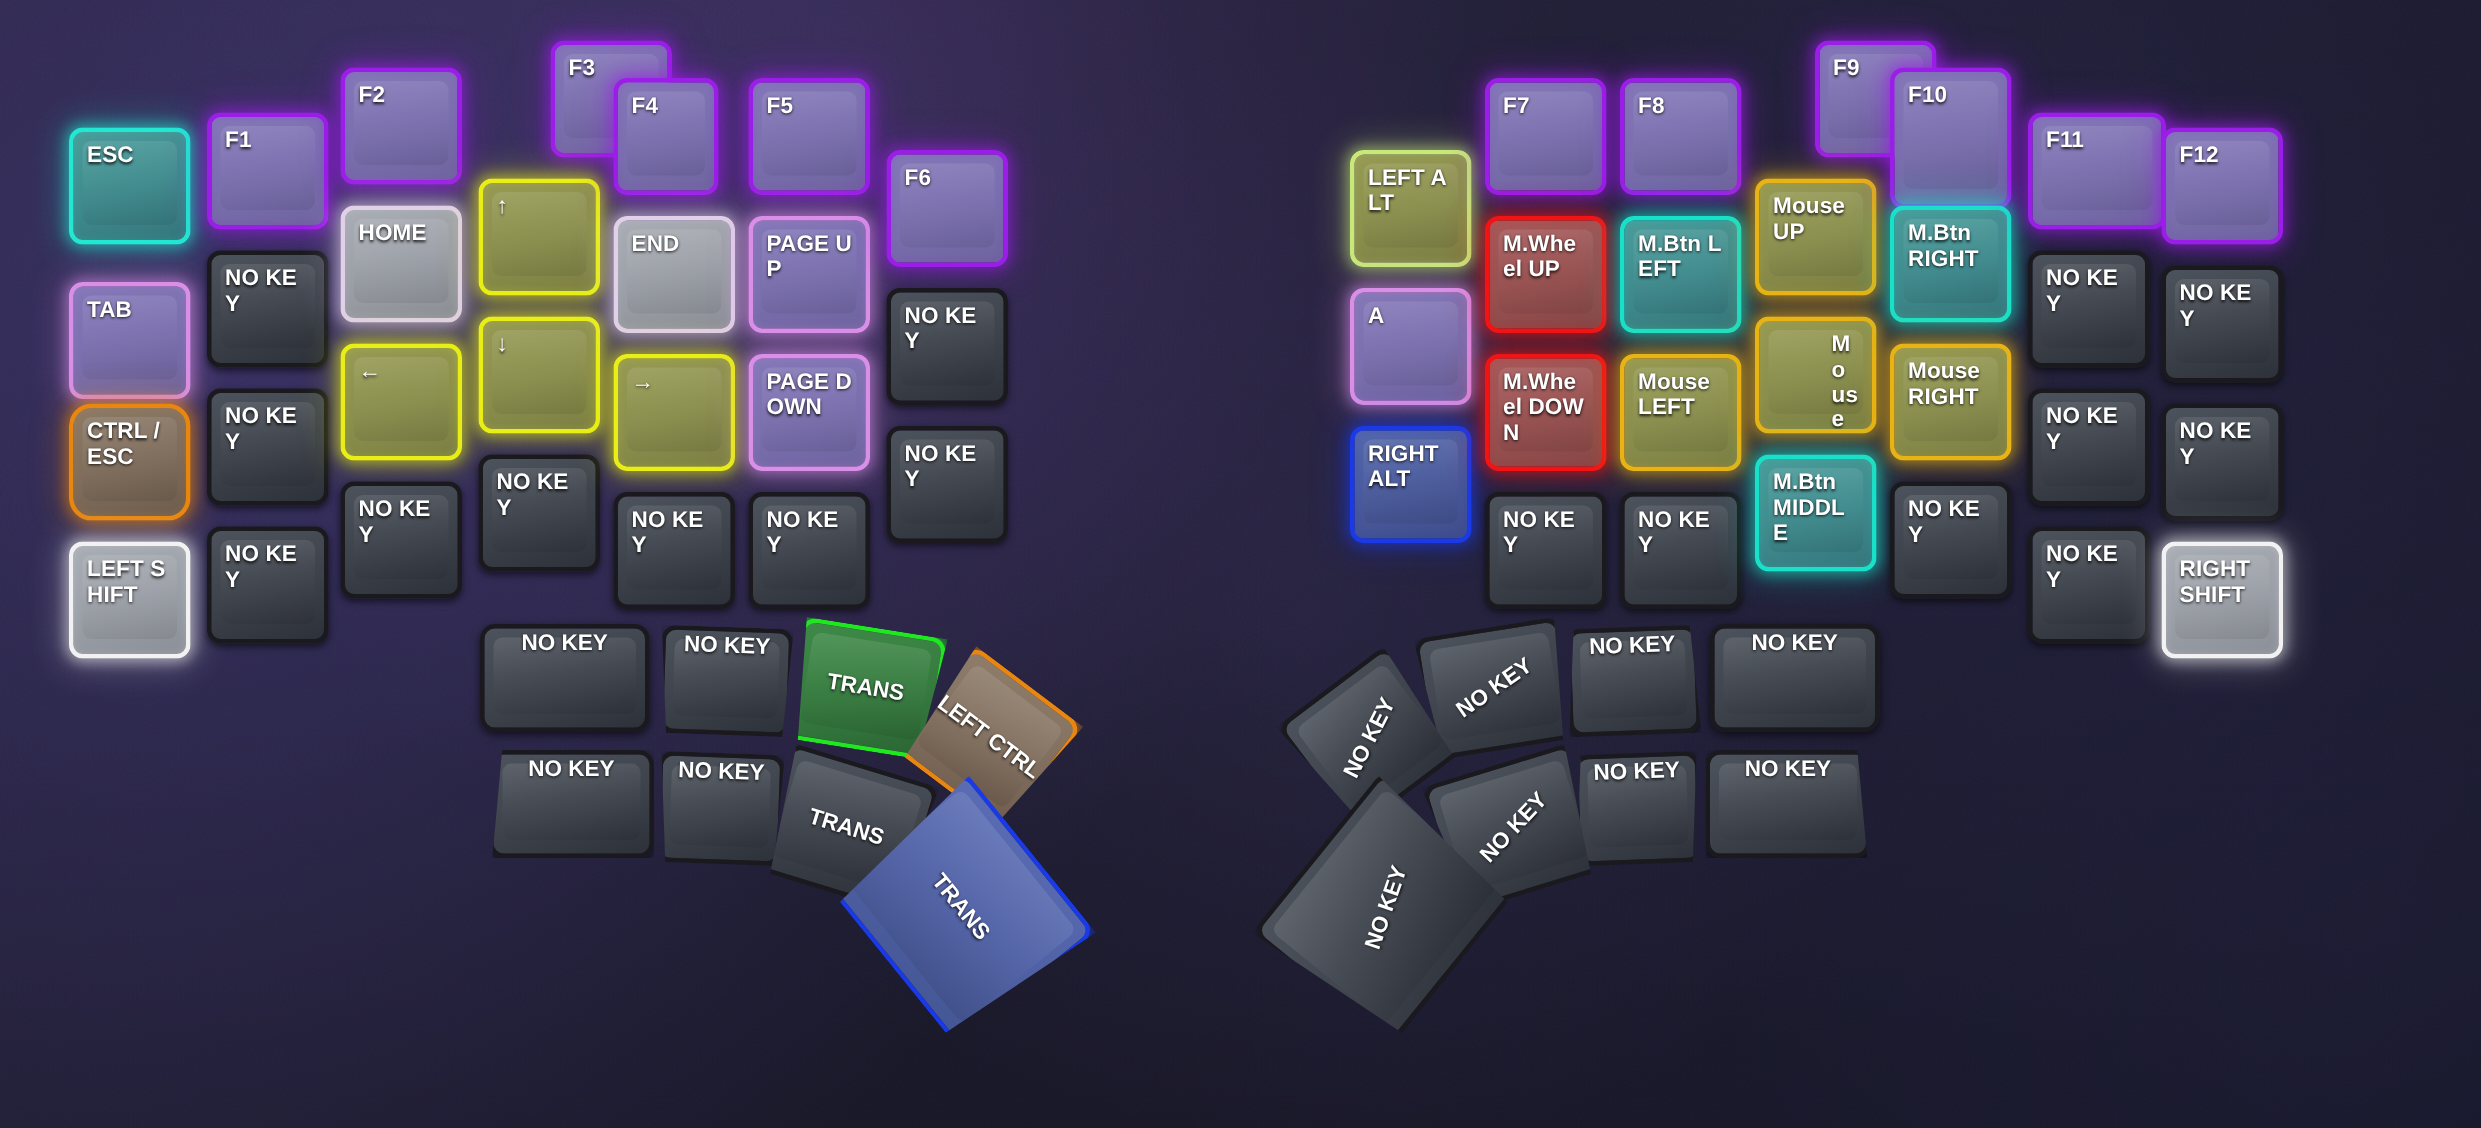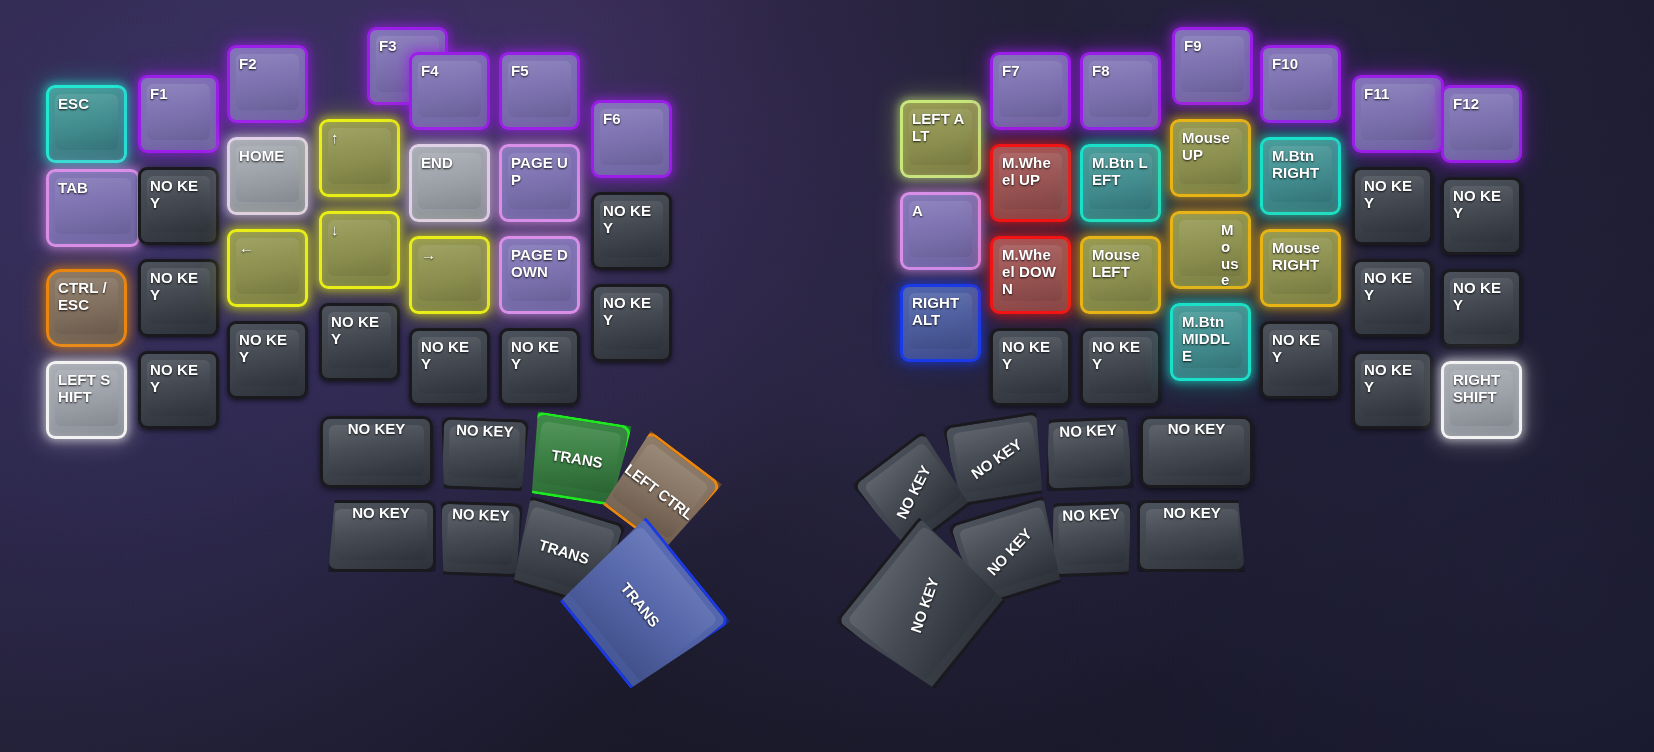--- a/index.html
+++ b/index.html
@@ -76,21 +76,21 @@
 </style>
 </head>
 <body>
 
 <div id="stage">
   <div id="noise"></div>
   <div id="keys-layer">
       <div class="key" style="left: 46px; top: 85px; width: 81px; height: 78px; border-color: rgb(34, 232, 210); background: linear-gradient(162deg, rgb(74, 156, 154) 0%, rgb(62, 138, 141) 55%, rgb(53, 118, 124) 100%); box-shadow: rgba(34, 232, 210, 0.55) 0px 0px 9px 2px, rgba(34, 232, 210, 0.24) 0px 0px 22px 6px, rgba(34, 232, 210, 0.18) 0px 0px 6px inset;">
         <span class="lbl">ESC</span>
       </div>
-      <div class="key" style="left: 46px; top: 169px; width: 94px; height: 78px; border-color: rgb(217, 143, 232); background: linear-gradient(162deg, rgb(132, 120, 184) 0%, rgb(122, 111, 174) 55%, rgb(110, 100, 159) 100%); box-shadow: rgba(217, 143, 232, 0.55) 0px 0px 9px 2px, rgba(217, 143, 232, 0.24) 0px 0px 22px 6px, rgba(217, 143, 232, 0.18) 0px 0px 6px inset;">
+      <div class="key" style="left: 46px; top: 188px; width: 81px; height: 78px; border-color: rgb(217, 143, 232); background: linear-gradient(162deg, rgb(132, 120, 184) 0%, rgb(122, 111, 174) 55%, rgb(110, 100, 159) 100%); box-shadow: rgba(217, 143, 232, 0.55) 0px 0px 9px 2px, rgba(217, 143, 232, 0.24) 0px 0px 22px 6px, rgba(217, 143, 232, 0.18) 0px 0px 6px inset;">
         <span class="lbl">TAB</span>
       </div>
       <div class="key" style="left: 46px; top: 269px; width: 81px; height: 78px; border-color: rgb(232, 134, 15); background: linear-gradient(162deg, rgb(141, 123, 104) 0%, rgb(126, 108, 91) 55%, rgb(109, 92, 76) 100%); box-shadow: rgba(232, 134, 15, 0.55) 0px 0px 9px 2px, rgba(232, 134, 15, 0.24) 0px 0px 22px 6px, rgba(232, 134, 15, 0.18) 0px 0px 6px inset; border-radius: 15px;">
         <span class="lbl">CTRL / ESC</span>
       </div>
       <div class="key" style="left: 46px; top: 361px; width: 81px; height: 78px; border-color: rgb(242, 242, 242); background: linear-gradient(162deg, rgb(169, 173, 180) 0%, rgb(154, 158, 166) 55%, rgb(139, 143, 151) 100%); box-shadow: rgba(242, 242, 242, 0.55) 0px 0px 9px 2px, rgba(242, 242, 242, 0.24) 0px 0px 22px 6px, rgba(242, 242, 242, 0.18) 0px 0px 6px inset;">
         <span class="lbl">LEFT SHIFT</span>
       </div>
       <div class="key" style="left: 138px; top: 75px; width: 81px; height: 78px; border-color: rgb(155, 30, 232); background: linear-gradient(162deg, rgb(132, 120, 184) 0%, rgb(122, 111, 174) 55%, rgb(110, 100, 159) 100%); box-shadow: rgba(155, 30, 232, 0.55) 0px 0px 9px 2px, rgba(155, 30, 232, 0.24) 0px 0px 22px 6px, rgba(155, 30, 232, 0.18) 0px 0px 6px inset;">
         <span class="lbl">F1</span>
@@ -121,21 +121,21 @@
       </div>
       <div class="key" style="left: 319px; top: 119px; width: 81px; height: 78px; border-color: rgb(232, 238, 22); background: linear-gradient(162deg, rgb(150, 154, 83) 0%, rgb(138, 142, 76) 55%, rgb(123, 127, 67) 100%); box-shadow: rgba(232, 238, 22, 0.55) 0px 0px 9px 2px, rgba(232, 238, 22, 0.24) 0px 0px 22px 6px, rgba(232, 238, 22, 0.18) 0px 0px 6px inset;">
         <span class="lbl">↑</span>
       </div>
       <div class="key" style="left: 319px; top: 211px; width: 81px; height: 78px; border-color: rgb(232, 238, 22); background: linear-gradient(162deg, rgb(150, 154, 83) 0%, rgb(138, 142, 76) 55%, rgb(123, 127, 67) 100%); box-shadow: rgba(232, 238, 22, 0.55) 0px 0px 9px 2px, rgba(232, 238, 22, 0.24) 0px 0px 22px 6px, rgba(232, 238, 22, 0.18) 0px 0px 6px inset;">
         <span class="lbl">↓</span>
       </div>
       <div class="key" style="left: 319px; top: 303px; width: 81px; height: 78px; border-color: rgb(26, 26, 30); background: linear-gradient(162deg, rgb(77, 83, 92) 0%, rgb(60, 65, 74) 55%, rgb(45, 49, 58) 100%); box-shadow: rgba(0, 0, 0, 0.55) 0px 2px 5px;">
         <span class="lbl">NO KEY</span>
       </div>
-      <div class="key" style="left: 409px; top: 52px; width: 81px; height: 78px; border-color: rgb(155, 30, 232); background: linear-gradient(162deg, rgb(132, 120, 184) 0%, rgb(122, 111, 174) 55%, rgb(110, 100, 159) 100%); box-shadow: rgba(155, 30, 232, 0.55) 0px 0px 9px 2px, rgba(155, 30, 232, 0.24) 0px 0px 22px 6px, rgba(155, 30, 232, 0.18) 0px 0px 6px inset;">
+      <div class="key" style="left: 409px; top: 52px; width: 70px; height: 78px; border-color: rgb(155, 30, 232); background: linear-gradient(162deg, rgb(132, 120, 184) 0%, rgb(122, 111, 174) 55%, rgb(110, 100, 159) 100%); box-shadow: rgba(155, 30, 232, 0.55) 0px 0px 9px 2px, rgba(155, 30, 232, 0.24) 0px 0px 22px 6px, rgba(155, 30, 232, 0.18) 0px 0px 6px inset;">
         <span class="lbl">F4</span>
       </div>
       <div class="key" style="left: 409px; top: 144px; width: 81px; height: 78px; border-color: rgb(224, 208, 232); background: linear-gradient(162deg, rgb(169, 173, 180) 0%, rgb(154, 158, 166) 55%, rgb(139, 143, 151) 100%); box-shadow: rgba(224, 208, 232, 0.55) 0px 0px 9px 2px, rgba(224, 208, 232, 0.24) 0px 0px 22px 6px, rgba(224, 208, 232, 0.18) 0px 0px 6px inset;">
         <span class="lbl">END</span>
       </div>
       <div class="key" style="left: 409px; top: 236px; width: 81px; height: 78px; border-color: rgb(232, 238, 22); background: linear-gradient(162deg, rgb(150, 154, 83) 0%, rgb(138, 142, 76) 55%, rgb(123, 127, 67) 100%); box-shadow: rgba(232, 238, 22, 0.55) 0px 0px 9px 2px, rgba(232, 238, 22, 0.24) 0px 0px 22px 6px, rgba(232, 238, 22, 0.18) 0px 0px 6px inset;">
         <span class="lbl">→</span>
       </div>
       <div class="key" style="left: 409px; top: 328px; width: 81px; height: 78px; border-color: rgb(26, 26, 30); background: linear-gradient(162deg, rgb(77, 83, 92) 0%, rgb(60, 65, 74) 55%, rgb(45, 49, 58) 100%); box-shadow: rgba(0, 0, 0, 0.55) 0px 2px 5px;">
         <span class="lbl">NO KEY</span>
@@ -211,33 +211,33 @@
       </div>
       <div class="key" style="left: 1080px; top: 144px; width: 81px; height: 78px; border-color: rgb(25, 224, 200); background: linear-gradient(162deg, rgb(74, 156, 154) 0%, rgb(62, 138, 141) 55%, rgb(53, 118, 124) 100%); box-shadow: rgba(25, 224, 200, 0.55) 0px 0px 9px 2px, rgba(25, 224, 200, 0.24) 0px 0px 22px 6px, rgba(25, 224, 200, 0.18) 0px 0px 6px inset;">
         <span class="lbl">M.Btn LEFT</span>
       </div>
       <div class="key" style="left: 1080px; top: 236px; width: 81px; height: 78px; border-color: rgb(232, 179, 20); background: linear-gradient(162deg, rgb(150, 154, 83) 0%, rgb(138, 142, 76) 55%, rgb(123, 127, 67) 100%); box-shadow: rgba(232, 179, 20, 0.55) 0px 0px 9px 2px, rgba(232, 179, 20, 0.24) 0px 0px 22px 6px, rgba(232, 179, 20, 0.18) 0px 0px 6px inset;">
         <span class="lbl">Mouse LEFT</span>
       </div>
       <div class="key" style="left: 1080px; top: 328px; width: 81px; height: 78px; border-color: rgb(26, 26, 30); background: linear-gradient(162deg, rgb(77, 83, 92) 0%, rgb(60, 65, 74) 55%, rgb(45, 49, 58) 100%); box-shadow: rgba(0, 0, 0, 0.55) 0px 2px 5px;">
         <span class="lbl">NO KEY</span>
       </div>
-      <div class="key" style="left: 1172px; top: 27px; width: 81px; height: 78px; border-color: rgb(155, 30, 232); background: linear-gradient(162deg, rgb(132, 120, 184) 0%, rgb(122, 111, 174) 55%, rgb(110, 100, 159) 100%); box-shadow: rgba(155, 30, 232, 0.55) 0px 0px 9px 2px, rgba(155, 30, 232, 0.24) 0px 0px 22px 6px, rgba(155, 30, 232, 0.18) 0px 0px 6px inset; text-align: center;">
+      <div class="key" style="left: 1210px; top: 27px; width: 81px; height: 78px; border-color: rgb(155, 30, 232); background: linear-gradient(162deg, rgb(132, 120, 184) 0%, rgb(122, 111, 174) 55%, rgb(110, 100, 159) 100%); box-shadow: rgba(155, 30, 232, 0.55) 0px 0px 9px 2px, rgba(155, 30, 232, 0.24) 0px 0px 22px 6px, rgba(155, 30, 232, 0.18) 0px 0px 6px inset; text-align: center;">
         <span class="lbl">F9</span>
       </div>
       <div class="key" style="left: 1170px; top: 119px; width: 81px; height: 78px; border-color: rgb(232, 179, 20); background: linear-gradient(162deg, rgb(150, 154, 83) 0%, rgb(138, 142, 76) 55%, rgb(123, 127, 67) 100%); box-shadow: rgba(232, 179, 20, 0.55) 0px 0px 9px 2px, rgba(232, 179, 20, 0.24) 0px 0px 22px 6px, rgba(232, 179, 20, 0.18) 0px 0px 6px inset;">
         <span class="lbl">Mouse UP</span>
       </div>
       <div class="key" style="left: 1170px; top: 211px; width: 81px; height: 78px; border-color: rgb(232, 179, 20); background: linear-gradient(162deg, rgb(150, 154, 83) 0%, rgb(138, 142, 76) 55%, rgb(123, 127, 67) 100%); box-shadow: rgba(232, 179, 20, 0.55) 0px 0px 9px 2px, rgba(232, 179, 20, 0.24) 0px 0px 22px 6px, rgba(232, 179, 20, 0.18) 0px 0px 6px inset; padding-left: 48px;">
         <span class="lbl">Mouse DOWN</span>
       </div>
       <div class="key" style="left: 1170px; top: 303px; width: 81px; height: 78px; border-color: rgb(25, 224, 200); background: linear-gradient(162deg, rgb(74, 156, 154) 0%, rgb(62, 138, 141) 55%, rgb(53, 118, 124) 100%); box-shadow: rgba(25, 224, 200, 0.55) 0px 0px 9px 2px, rgba(25, 224, 200, 0.24) 0px 0px 22px 6px, rgba(25, 224, 200, 0.18) 0px 0px 6px inset;">
         <span class="lbl">M.Btn MIDDLE</span>
       </div>
-      <div class="key" style="left: 1260px; top: 45px; width: 81px; height: 78px; border-color: rgb(155, 30, 232); background: linear-gradient(162deg, rgb(132, 120, 184) 0%, rgb(122, 111, 174) 55%, rgb(110, 100, 159) 100%); box-shadow: rgba(155, 30, 232, 0.55) 0px 0px 9px 2px, rgba(155, 30, 232, 0.24) 0px 0px 22px 6px, rgba(155, 30, 232, 0.18) 0px 0px 6px inset;">
+      <div class="key" style="left: 1260px; top: 45px; width: 81px; height: 94px; border-color: rgb(155, 30, 232); background: linear-gradient(162deg, rgb(132, 120, 184) 0%, rgb(122, 111, 174) 55%, rgb(110, 100, 159) 100%); box-shadow: rgba(155, 30, 232, 0.55) 0px 0px 9px 2px, rgba(155, 30, 232, 0.24) 0px 0px 22px 6px, rgba(155, 30, 232, 0.18) 0px 0px 6px inset;">
         <span class="lbl">F10</span>
       </div>
       <div class="key" style="left: 1260px; top: 137px; width: 81px; height: 78px; border-color: rgb(25, 224, 200); background: linear-gradient(162deg, rgb(74, 156, 154) 0%, rgb(62, 138, 141) 55%, rgb(53, 118, 124) 100%); box-shadow: rgba(25, 224, 200, 0.55) 0px 0px 9px 2px, rgba(25, 224, 200, 0.24) 0px 0px 22px 6px, rgba(25, 224, 200, 0.18) 0px 0px 6px inset;">
         <span class="lbl">M.Btn RIGHT</span>
       </div>
       <div class="key" style="left: 1260px; top: 229px; width: 81px; height: 78px; border-color: rgb(232, 179, 20); background: linear-gradient(162deg, rgb(150, 154, 83) 0%, rgb(138, 142, 76) 55%, rgb(123, 127, 67) 100%); box-shadow: rgba(232, 179, 20, 0.55) 0px 0px 9px 2px, rgba(232, 179, 20, 0.24) 0px 0px 22px 6px, rgba(232, 179, 20, 0.18) 0px 0px 6px inset;">
         <span class="lbl">Mouse RIGHT</span>
       </div>
       <div class="key" style="left: 1260px; top: 321px; width: 81px; height: 78px; border-color: rgb(26, 26, 30); background: linear-gradient(162deg, rgb(77, 83, 92) 0%, rgb(60, 65, 74) 55%, rgb(45, 49, 58) 100%); box-shadow: rgba(0, 0, 0, 0.55) 0px 2px 5px;">
         <span class="lbl">NO KEY</span>

